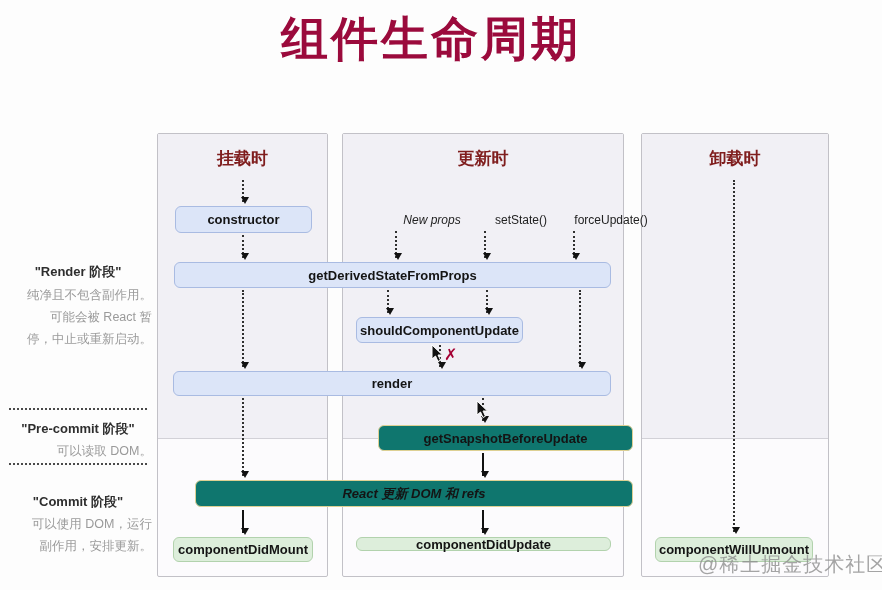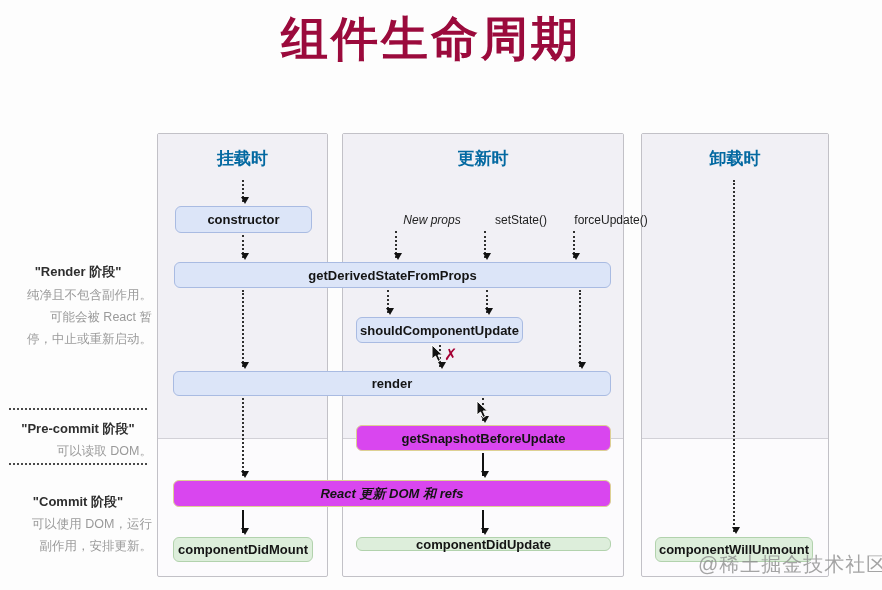--- a/index.html
+++ b/index.html
@@ -25,31 +25,31 @@
   .col{
     background:#fcfbfd;border:1.5px solid #c2c1c7;border-radius:2px;
     top:133px;height:444px;box-sizing:border-box;
   }
   .col .band{
     position:absolute;left:0;right:0;top:0;height:304px;
     background:#f1f0f5;border-bottom:1px solid #d2d1d7;
   }
   .col-header{
     position:absolute;left:0;right:0;top:13px;text-align:center;
-    font-size:17px;font-weight:bold;color:#0369a1;
+    font-size:17px;font-weight:bold;color:#7f1d1d;
   }
 
   
   .node{
     box-sizing:border-box;border-radius:6px;border:1px solid;
     display:flex;align-items:center;justify-content:center;
     font-size:13px;font-weight:bold;color:#141414;z-index:5;
   }
   .blue  {background:#dce5f8;border-color:#a9bbe2;}
-  .yellow{background:#d946ef;border-color:#ddd093;}
+  .yellow{background:#0f766e;border-color:#ddd093;margin-left:22px;}
   .green {background:#ddeedb;border-color:#b2d2ad;}
   .italic{font-style:italic;}
 
   
   .trigger{font-size:12px;color:#222;white-space:nowrap;text-align:center;z-index:5;margin-left:36px;}
 
   
   .v{width:0;border-left:2px dotted #2f2f2f;z-index:4;}
   .v.s{border-left-style:solid;border-left-color:#111;}
   .v .ah{

